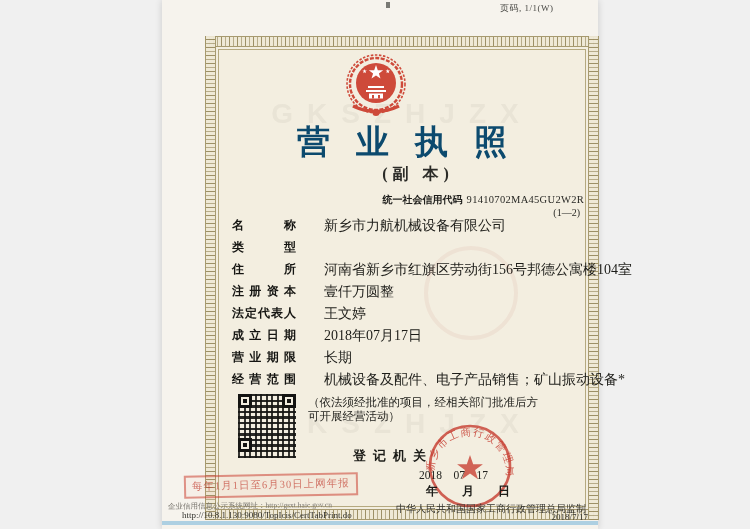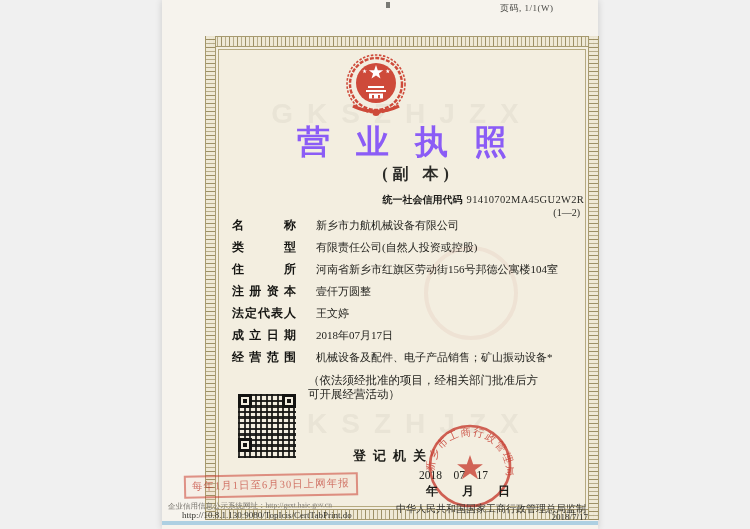--- a/index.html
+++ b/index.html
@@ -28,35 +28,35 @@
 
   .watermark { position:absolute; width:100%; text-align:center; font-family:"Liberation Sans",sans-serif;
                font-weight:700; font-size:28px; letter-spacing:14px; color:rgba(110,106,88,.07); }
   .wm1 { top:62px; } .wm2 { top:372px; }
 
   
   .emblem { position:absolute; left:138px; top:17px; }
 
   .cert-title { position:absolute; top:84px; width:100%; text-align:center;
                 font-family:"Liberation Sans",sans-serif; font-weight:700; font-size:33px;
-                letter-spacing:26px; padding-left:26px; color:#8b5cf6; }
+                letter-spacing:26px; padding-left:26px; color:#0c4a6e; }
   .cert-subtitle { position:absolute; top:128px; width:100%; text-align:center;
                    font-weight:700; font-size:16px; letter-spacing:5px; color:#2b2b27;padding-left:32px; }
 
   .code-line { position:absolute; right:15px; top:157px; display:flex; gap:4px; align-items:baseline; }
   .code-label { font-family:"Liberation Sans",sans-serif; font-weight:700; font-size:10px; color:#1d1d1a; }
   .code-value { font-size:10.5px; color:#2a2a26; letter-spacing:.3px; }
   .copy-num { position:absolute; right:19px; top:171px; font-size:10px; color:#2a2a26; }
 
   
   .fields { position:absolute; left:27px; top:183px; width:302px; }
   .row { display:flex; align-items:center; margin-bottom:9px; }
   .flabel { width:64px; flex:none; font-family:"Liberation Sans",sans-serif; font-weight:700;
             font-size:12px; line-height:13px; color:#151512; text-align:justify; text-align-last:justify; }
-  .fvalue { margin-left:20px; font-size:11px; line-height:13px; color:#1d1d19; white-space:nowrap; }
+  .fvalue { margin-left:28px; font-size:14px; line-height:13px; color:#1d1d19; white-space:nowrap; }
   .scope-note { margin-left:76px; width:240px; font-size:11.5px; line-height:14px; color:#1d1d19; margin-top:2px; }
 
   
   .qr { position:absolute; left:33px; top:358px; width:58px; height:64px; background:#f3eee0;
         background-image:
           repeating-linear-gradient(0deg, rgba(20,20,18,.9) 0 2.4px, transparent 2.4px 5.6px),
           repeating-linear-gradient(90deg, rgba(20,20,18,.85) 0 2.4px, transparent 2.4px 6px,
                                     rgba(20,20,18,.85) 6px 8.2px, transparent 8.2px 11px); }
   .qf { position:absolute; width:14px; height:14px; border:3px solid #141412; background:#f3eee0; }
   .qf::after { content:""; position:absolute; inset:2px; background:#141412; }
@@ -127,37 +127,40 @@
     </div>
     <div class="copy-num">(1—2)</div>
 
     <div class="fields">
       <div class="row">
         <span class="flabel">名 称</span>
         <span class="fvalue">新乡市力航机械设备有限公司</span>
       </div>
       <div class="row">
         <span class="flabel">类 型</span>
-        <span class="fvalue">有限责任公司(自然人投资或控股)</span>
       </div>
       <div class="row">
         <span class="flabel">住 所</span>
         <span class="fvalue">河南省新乡市红旗区劳动街156号邦德公寓楼104室</span>
       </div>
       <div class="row">
         <span class="flabel">注 册 资 本</span>
         <span class="fvalue">壹仟万圆整</span>
       </div>
       <div class="row">
         <span class="flabel">法定代表人</span>
         <span class="fvalue">王文婷</span>
       </div>
       <div class="row">
         <span class="flabel">成 立 日 期</span>
         <span class="fvalue">2018年07月17日</span>
+      </div>
+      <div class="row">
+        <span class="flabel">营 业 期 限</span>
+        <span class="fvalue">长期</span>
       </div>
       <div class="row">
         <span class="flabel">经 营 范 围</span>
         <span class="fvalue">机械设备及配件、电子产品销售；矿山振动设备*</span>
       </div>
       <div class="scope-note">（依法须经批准的项目，经相关部门批准后方可开展经营活动）</div>
     </div>
 
     <div class="qr">
       <i class="qf qf-tl"></i>

